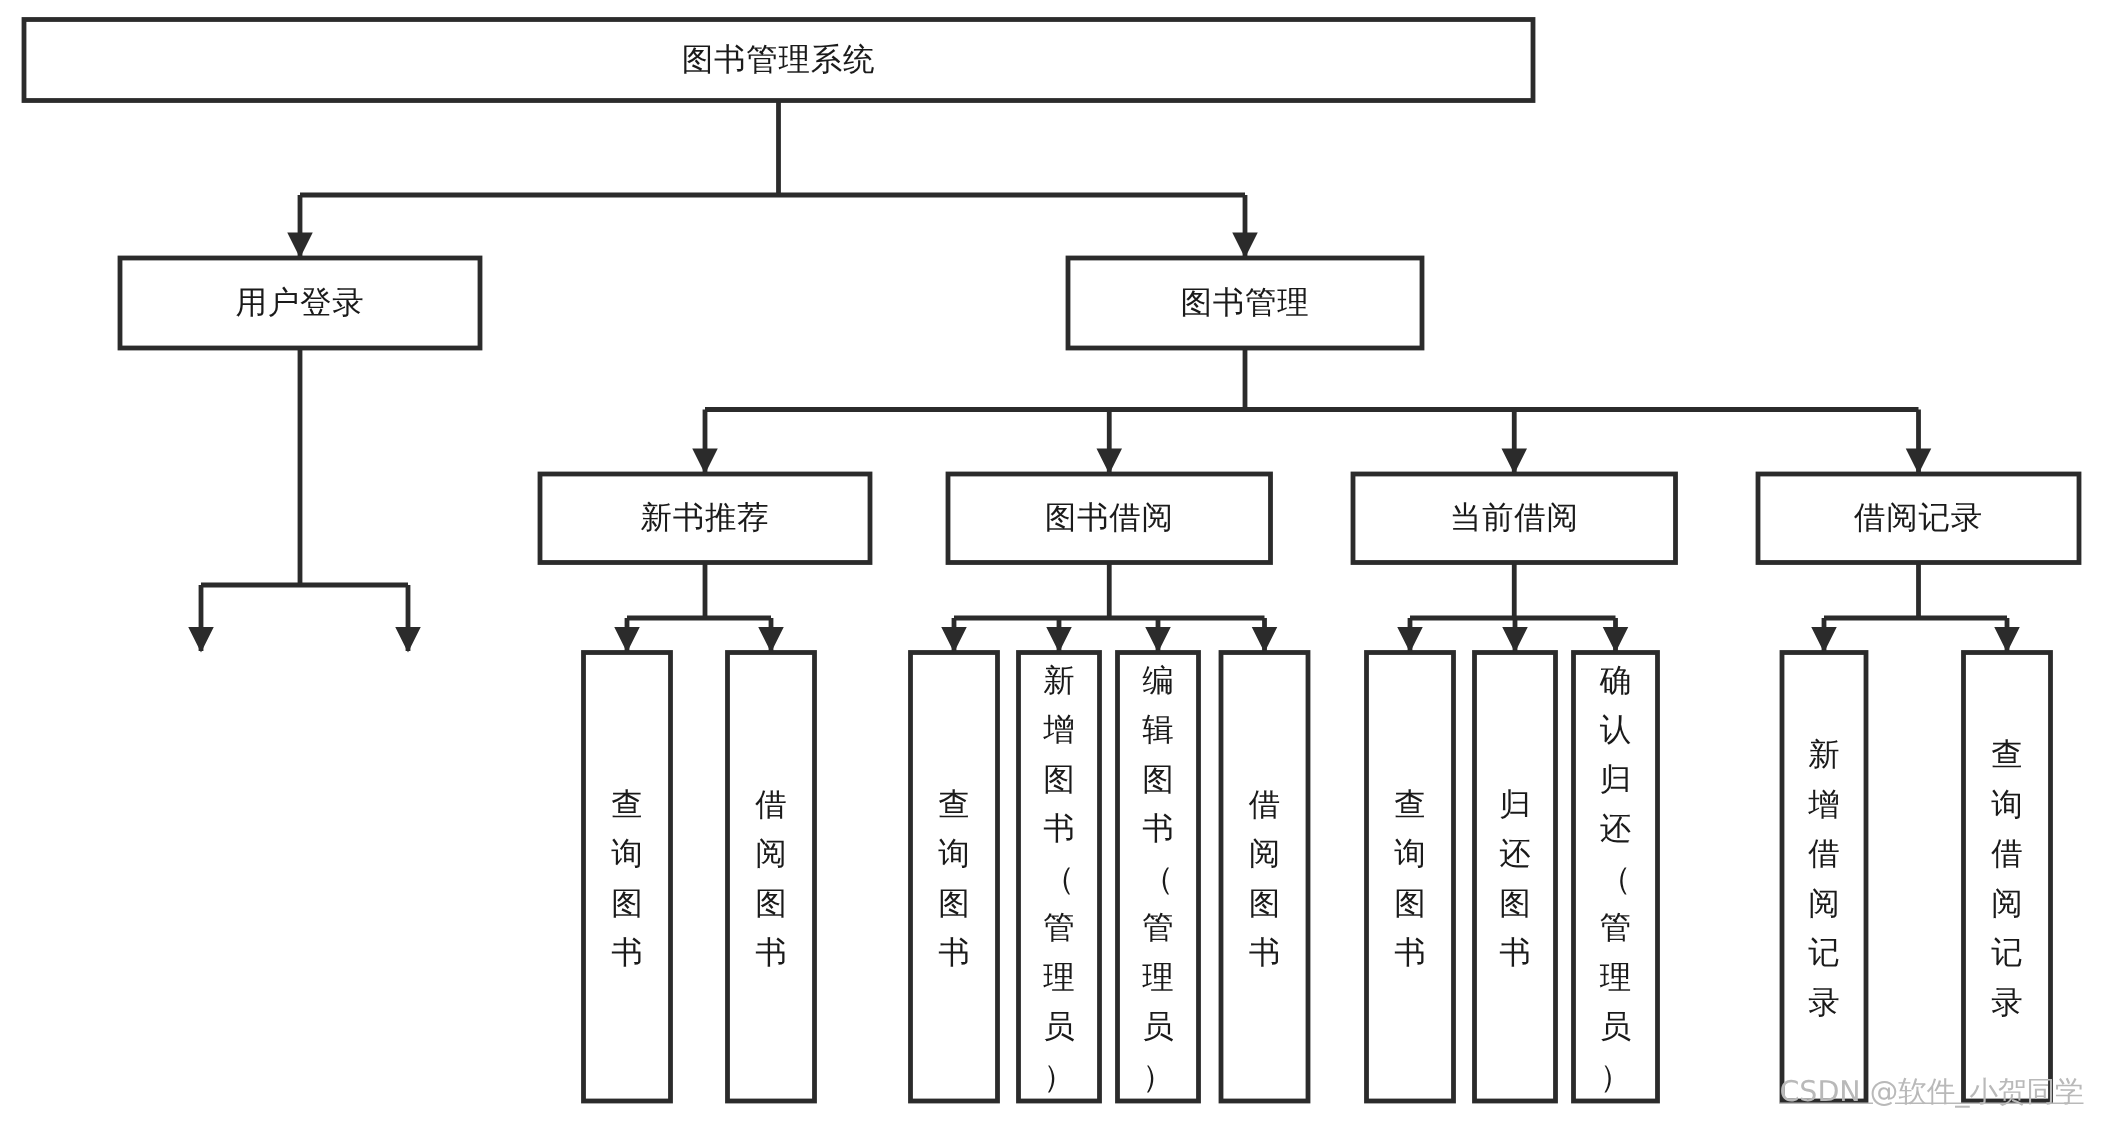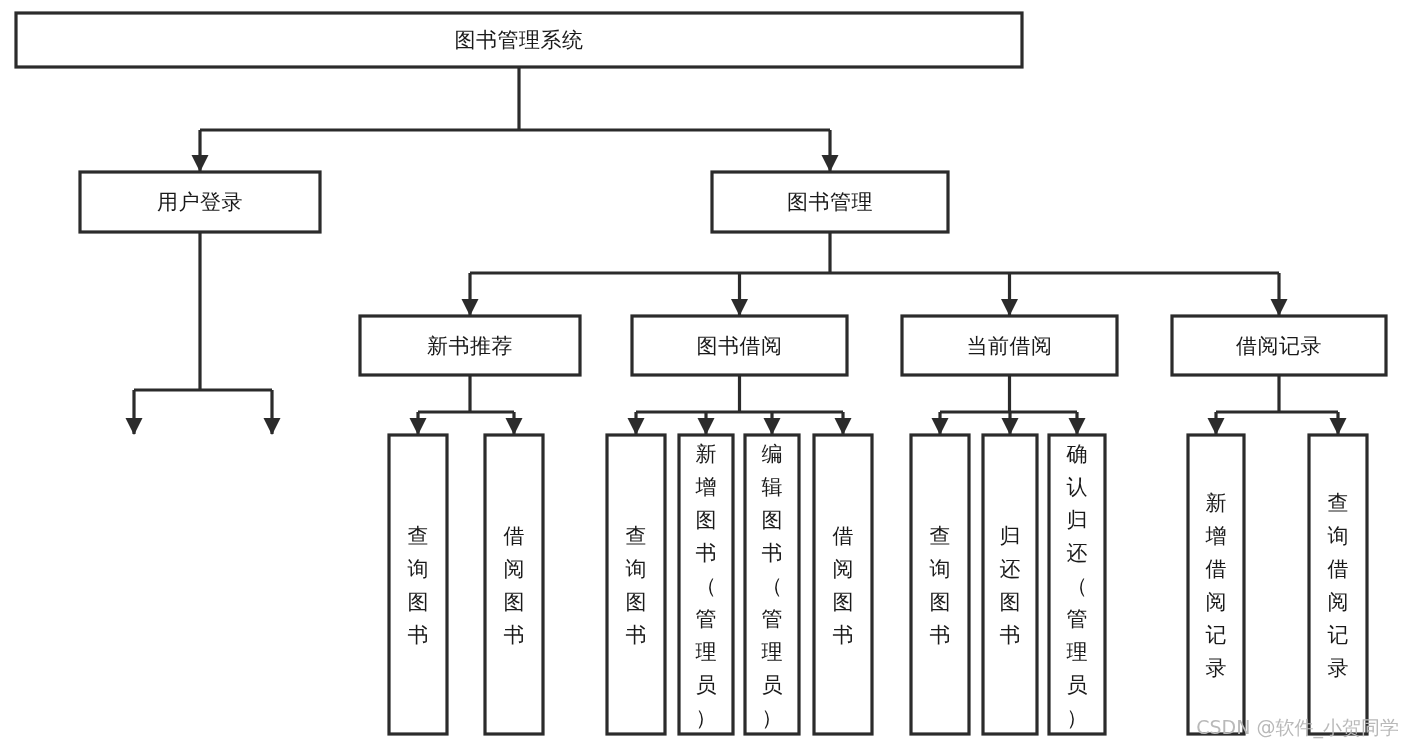--- a/index.html
+++ b/index.html
@@ -52,27 +52,28 @@
     letter-spacing: 0.5px;
   }
   .node-label-v {
     font-family: "DejaVu Sans", "Liberation Sans", sans-serif;
     font-size: 21px;
     fill: #1a1a1a;
     letter-spacing: 0px;
   }
   .watermark {
     position: absolute;
-    right: 4px;
+    right: 14px;
     bottom: 6px;
     font-family: "DejaVu Sans", "Liberation Sans", sans-serif;
     font-size: 19px;
     color: #b9b9b9;
     white-space: nowrap;
     user-select: none;
+    text-decoration: underline;
   }
 </style>
 </head>
 <body>
 
 <div id="diagram-root">
 
   <svg id="tree-svg" viewBox="0 0 1405 747" xmlns="http://www.w3.org/2000/svg">
       <line x1="519" y1="67" x2="519" y2="130" class="edge-line"></line>
       <line x1="200" y1="130" x2="830" y2="130" class="edge-line"></line>

